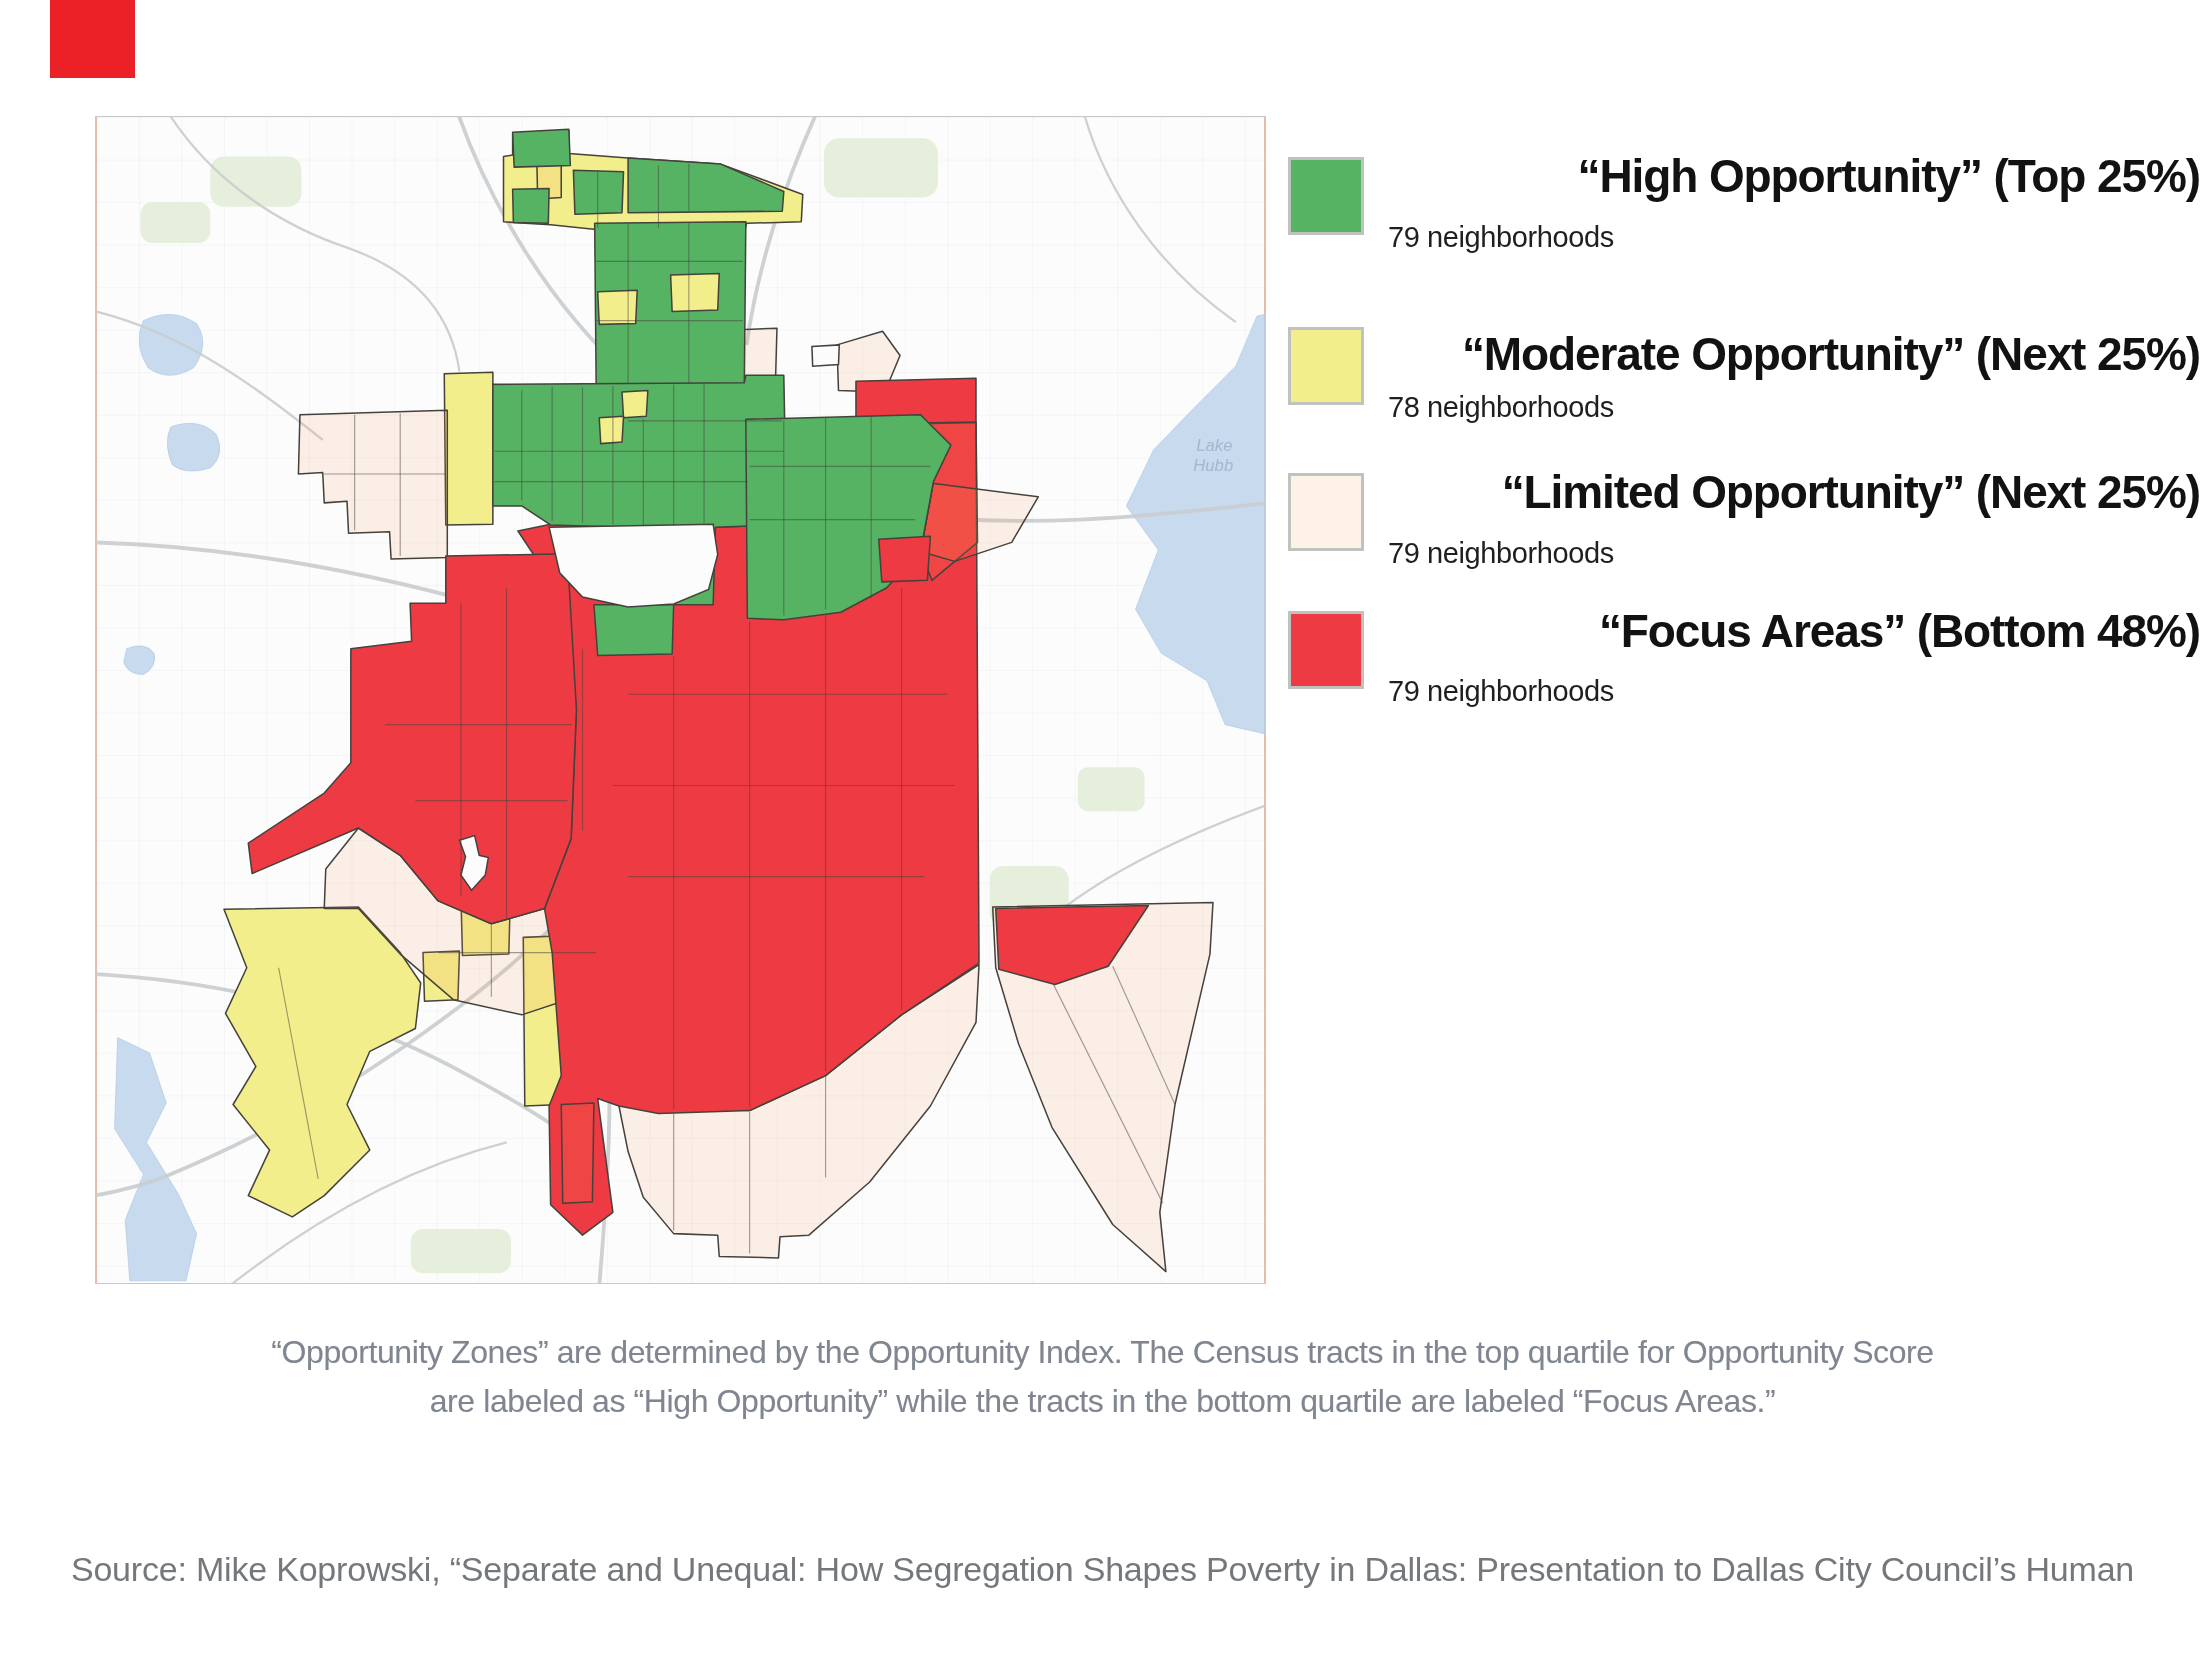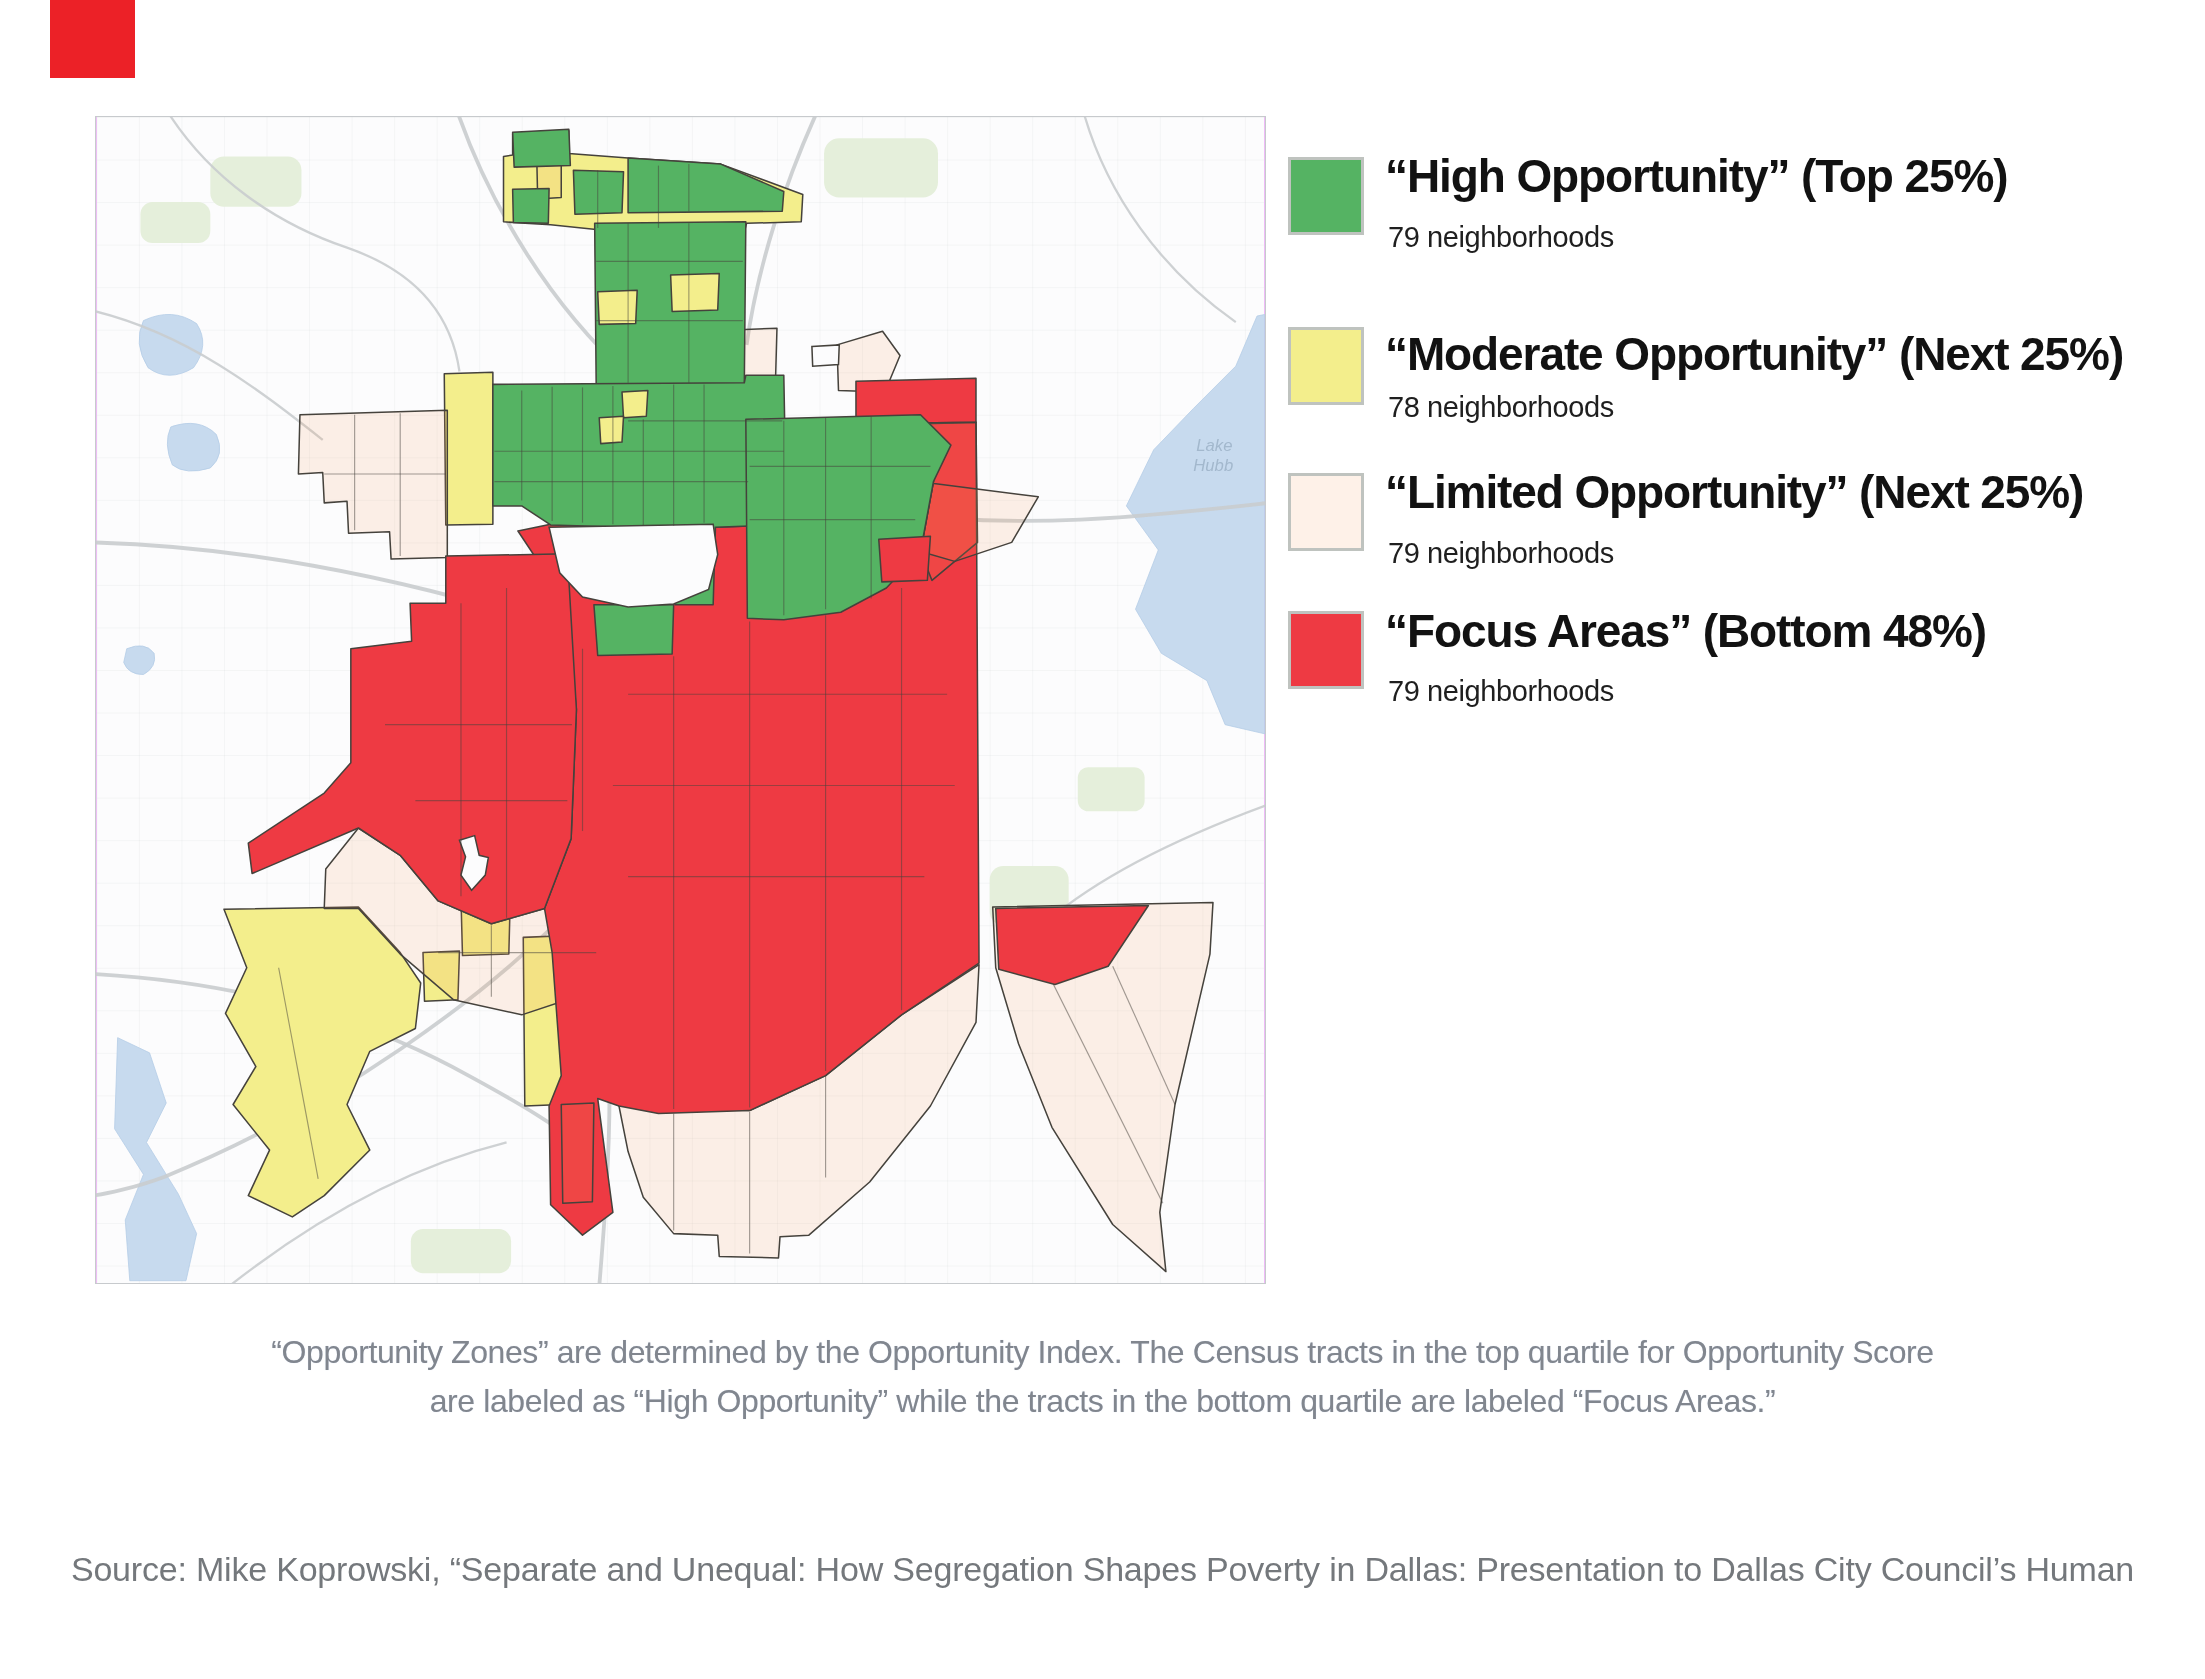--- a/index.html
+++ b/index.html
@@ -3,38 +3,38 @@
 <meta charset="utf-8">
 <style>
   html,body{margin:0;padding:0;background:#ffffff;}
   body{font-family:"Liberation Sans", sans-serif; width:2205px; height:1679px; position:relative; overflow:hidden;}
   .abs{position:absolute;}
 
   
   #corner-mark{left:50px; top:0; width:85px; height:78px; background:var(--cat-focus,#ee3a43);}
 
   
-  #map-frame{left:95px; top:116px; width:1171px; height:1168px; border:1.5px solid #c7cacd; background:#d946ef; box-sizing:border-box;}
+  #map-frame{left:95px; top:116px; width:1171px; height:1168px; border:1.5px solid #c7cacd; background:#c2410c; box-sizing:border-box;}
   #map-frame svg{display:block; width:100%; height:100%;}
 
   .f-high{fill:var(--cat-high,#52b160);}
   .f-moderate{fill:var(--cat-moderate,#f3ef8e);}
   .f-limited{fill:var(--cat-limited,#f3954f);}
   .f-focus{fill:var(--cat-focus,#ee3a43);}
   .tract{stroke:#45423c; stroke-width:2; stroke-linejoin:round;}
   .white-hole{fill:#fcfcfd; stroke:#45423c; stroke-width:2;}
   .divline{stroke:#45423c; stroke-width:1.5; fill:none; opacity:.5;}
   .hw{stroke:#c9ccce; fill:none; opacity:.9;}
   .water{fill:#c7daee; stroke:#b3cce6; stroke-width:1;}
   .park{fill:#e5efdb;}
   .lake-label{font-family:"Liberation Sans",sans-serif; font-style:italic; font-size:22px; fill:#a3b8cd;}
 
   
   .legend-swatch{left:1288px; width:70px; height:72px; border:3px solid #bfc3bf; box-sizing:content-box;}
-  .legend-title{left:1385px; width:815px; font-size:46px; font-weight:700; letter-spacing:-1.1px; color:#121212; white-space:nowrap;}
+  .legend-title{left:1385px; width:815px; font-size:46px; font-weight:700; letter-spacing:-1.1px; color:#121212; white-space:nowrap;text-align:right;}
   .legend-count{left:1388px; width:685px; font-size:29px; font-weight:400; letter-spacing:-0.4px; color:#1f1f1f; white-space:nowrap;}
 
   
   #caption{left:0; top:1328px; width:2205px; text-align:center; color:#81868e; font-size:32px; line-height:49px; font-weight:400; letter-spacing:-0.4px; text-shadow:0 0 0.8px rgba(150,170,215,.45);}
 
   
   #source{left:0; top:1511px; width:2205px; text-align:center; color:#74787c; font-size:34px; line-height:48px; font-weight:400; letter-spacing:-0.2px;margin-top:34px;}
 </style>
 </head>
 <body>

